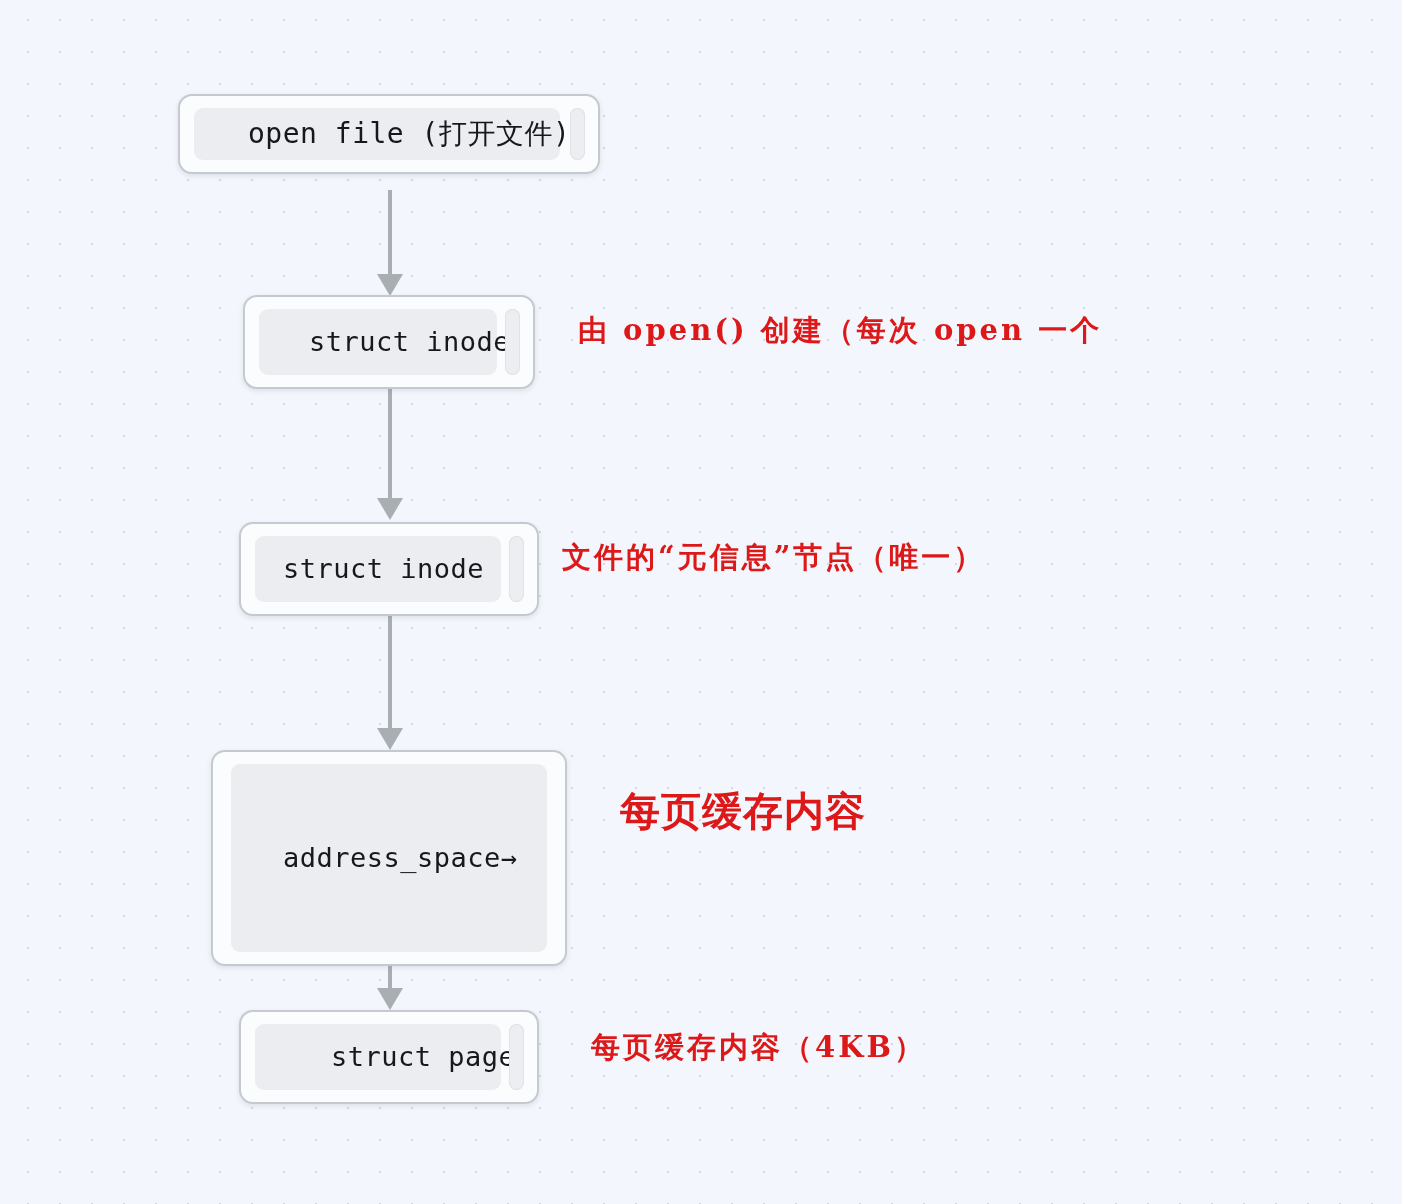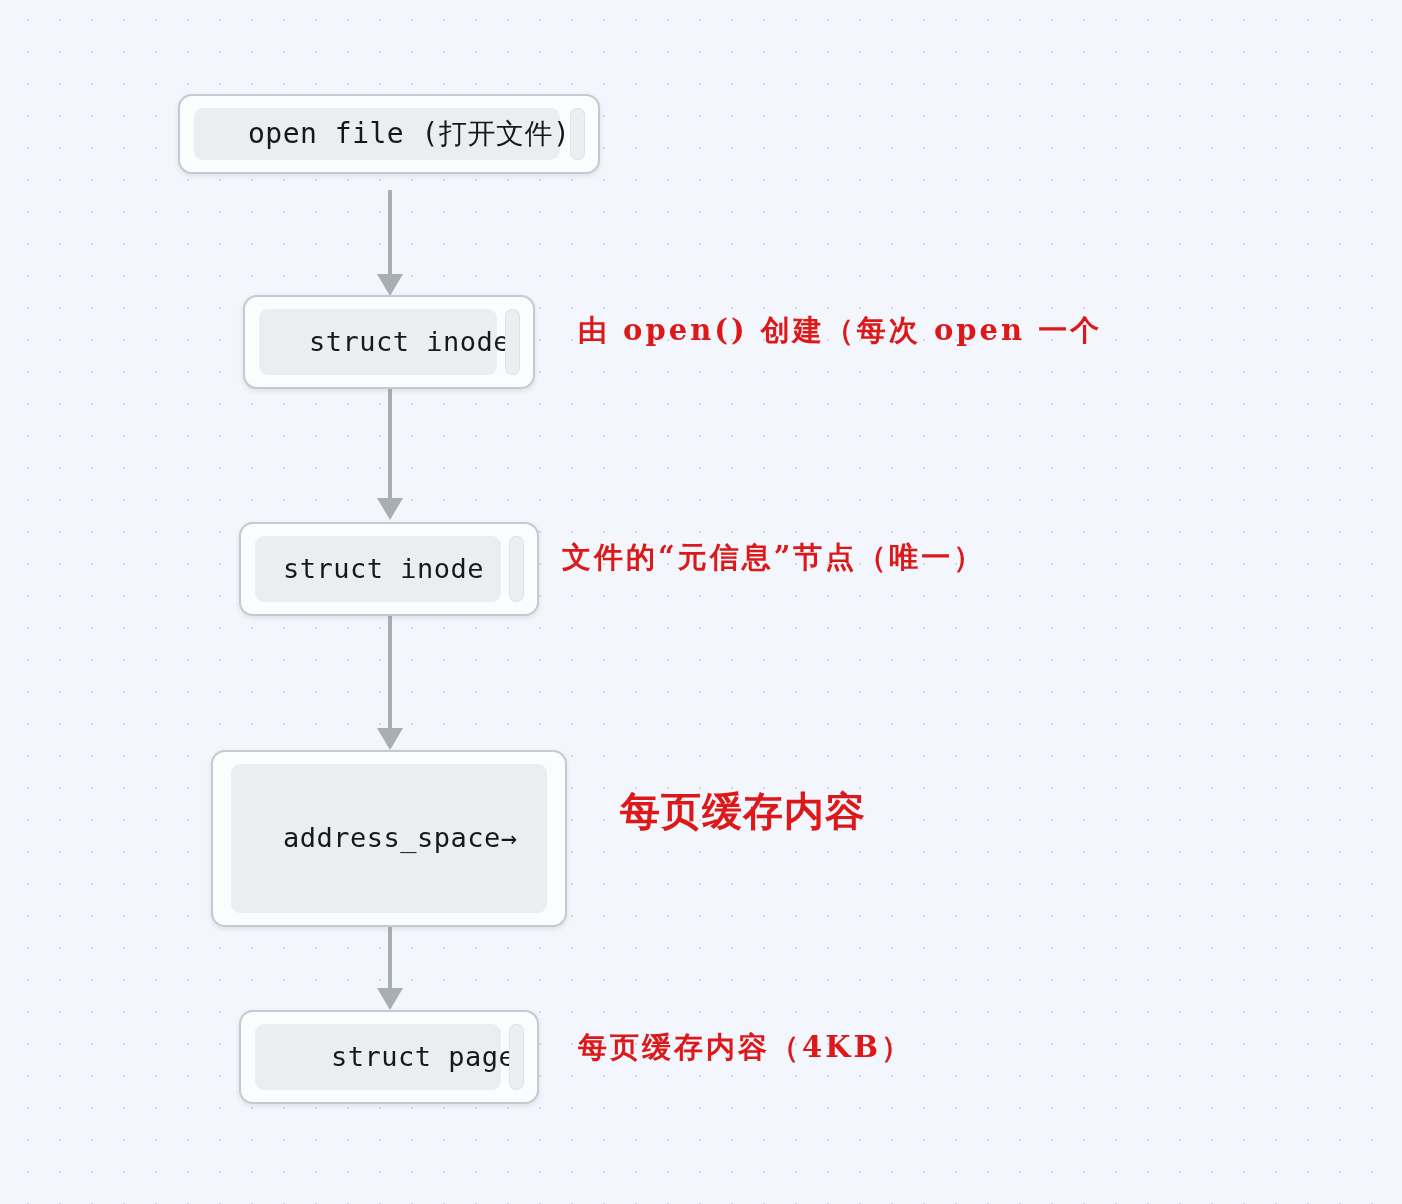--- a/index.html
+++ b/index.html
@@ -69,21 +69,21 @@
   #node-open-file .label { padding-left: 54px; font-size: 28px; }
 
   #node-struct-file    { left: 243px; top: 295px; width: 292px; height: 94px; }
   #node-struct-file .inner { left: 14px; right: 36px; }
   #node-struct-file .label { padding-left: 50px; }
 
   #node-struct-inode   { left: 239px; top: 522px; width: 300px; height: 94px; }
   #node-struct-inode .inner { left: 14px; right: 36px; }
   #node-struct-inode .label { padding-left: 28px; }
 
-  #node-address-space  { left: 211px; top: 750px; width: 356px; height: 177px; }
+  #node-address-space  { left: 211px; top: 750px; width: 356px; height: 216px; }
   #node-address-space .inner { left: 18px; right: 18px; padding-left: 52px; }
   #node-address-space .label { font-size: 27px; }
 
   #node-struct-page    { left: 239px; top: 1010px; width: 300px; height: 94px; }
   #node-struct-page .inner { left: 14px; right: 36px; }
   #node-struct-page .label { padding-left: 76px; }
 
   
   .arrow { position: absolute; }
 
@@ -94,21 +94,21 @@
     font-family: "DejaVu Serif", "Liberation Serif", serif;
     font-weight: 700;
     font-size: 29px;
     letter-spacing: 3px;
     white-space: nowrap;
     line-height: 1.08;
   }
   #annot-1 { left: 578px; top: 315px; }
   #annot-2 { left: 562px; top: 542px; }
   #annot-3 { left: 620px; top: 788px; font-size: 40px; letter-spacing: 1px; line-height: 1.15; }
-  #annot-4 { left: 578px; top: 1032px; }
+  #annot-4 { left: 591px; top: 1032px; }
   #annot-3 .l2 { display: block; }
 
   
   #watermark {
     position: absolute;
     right: 16px;
     bottom: 12px;
     color: #b8bfcb;
     font-family: "DejaVu Sans", "Liberation Sans", sans-serif;
     font-size: 23px;

